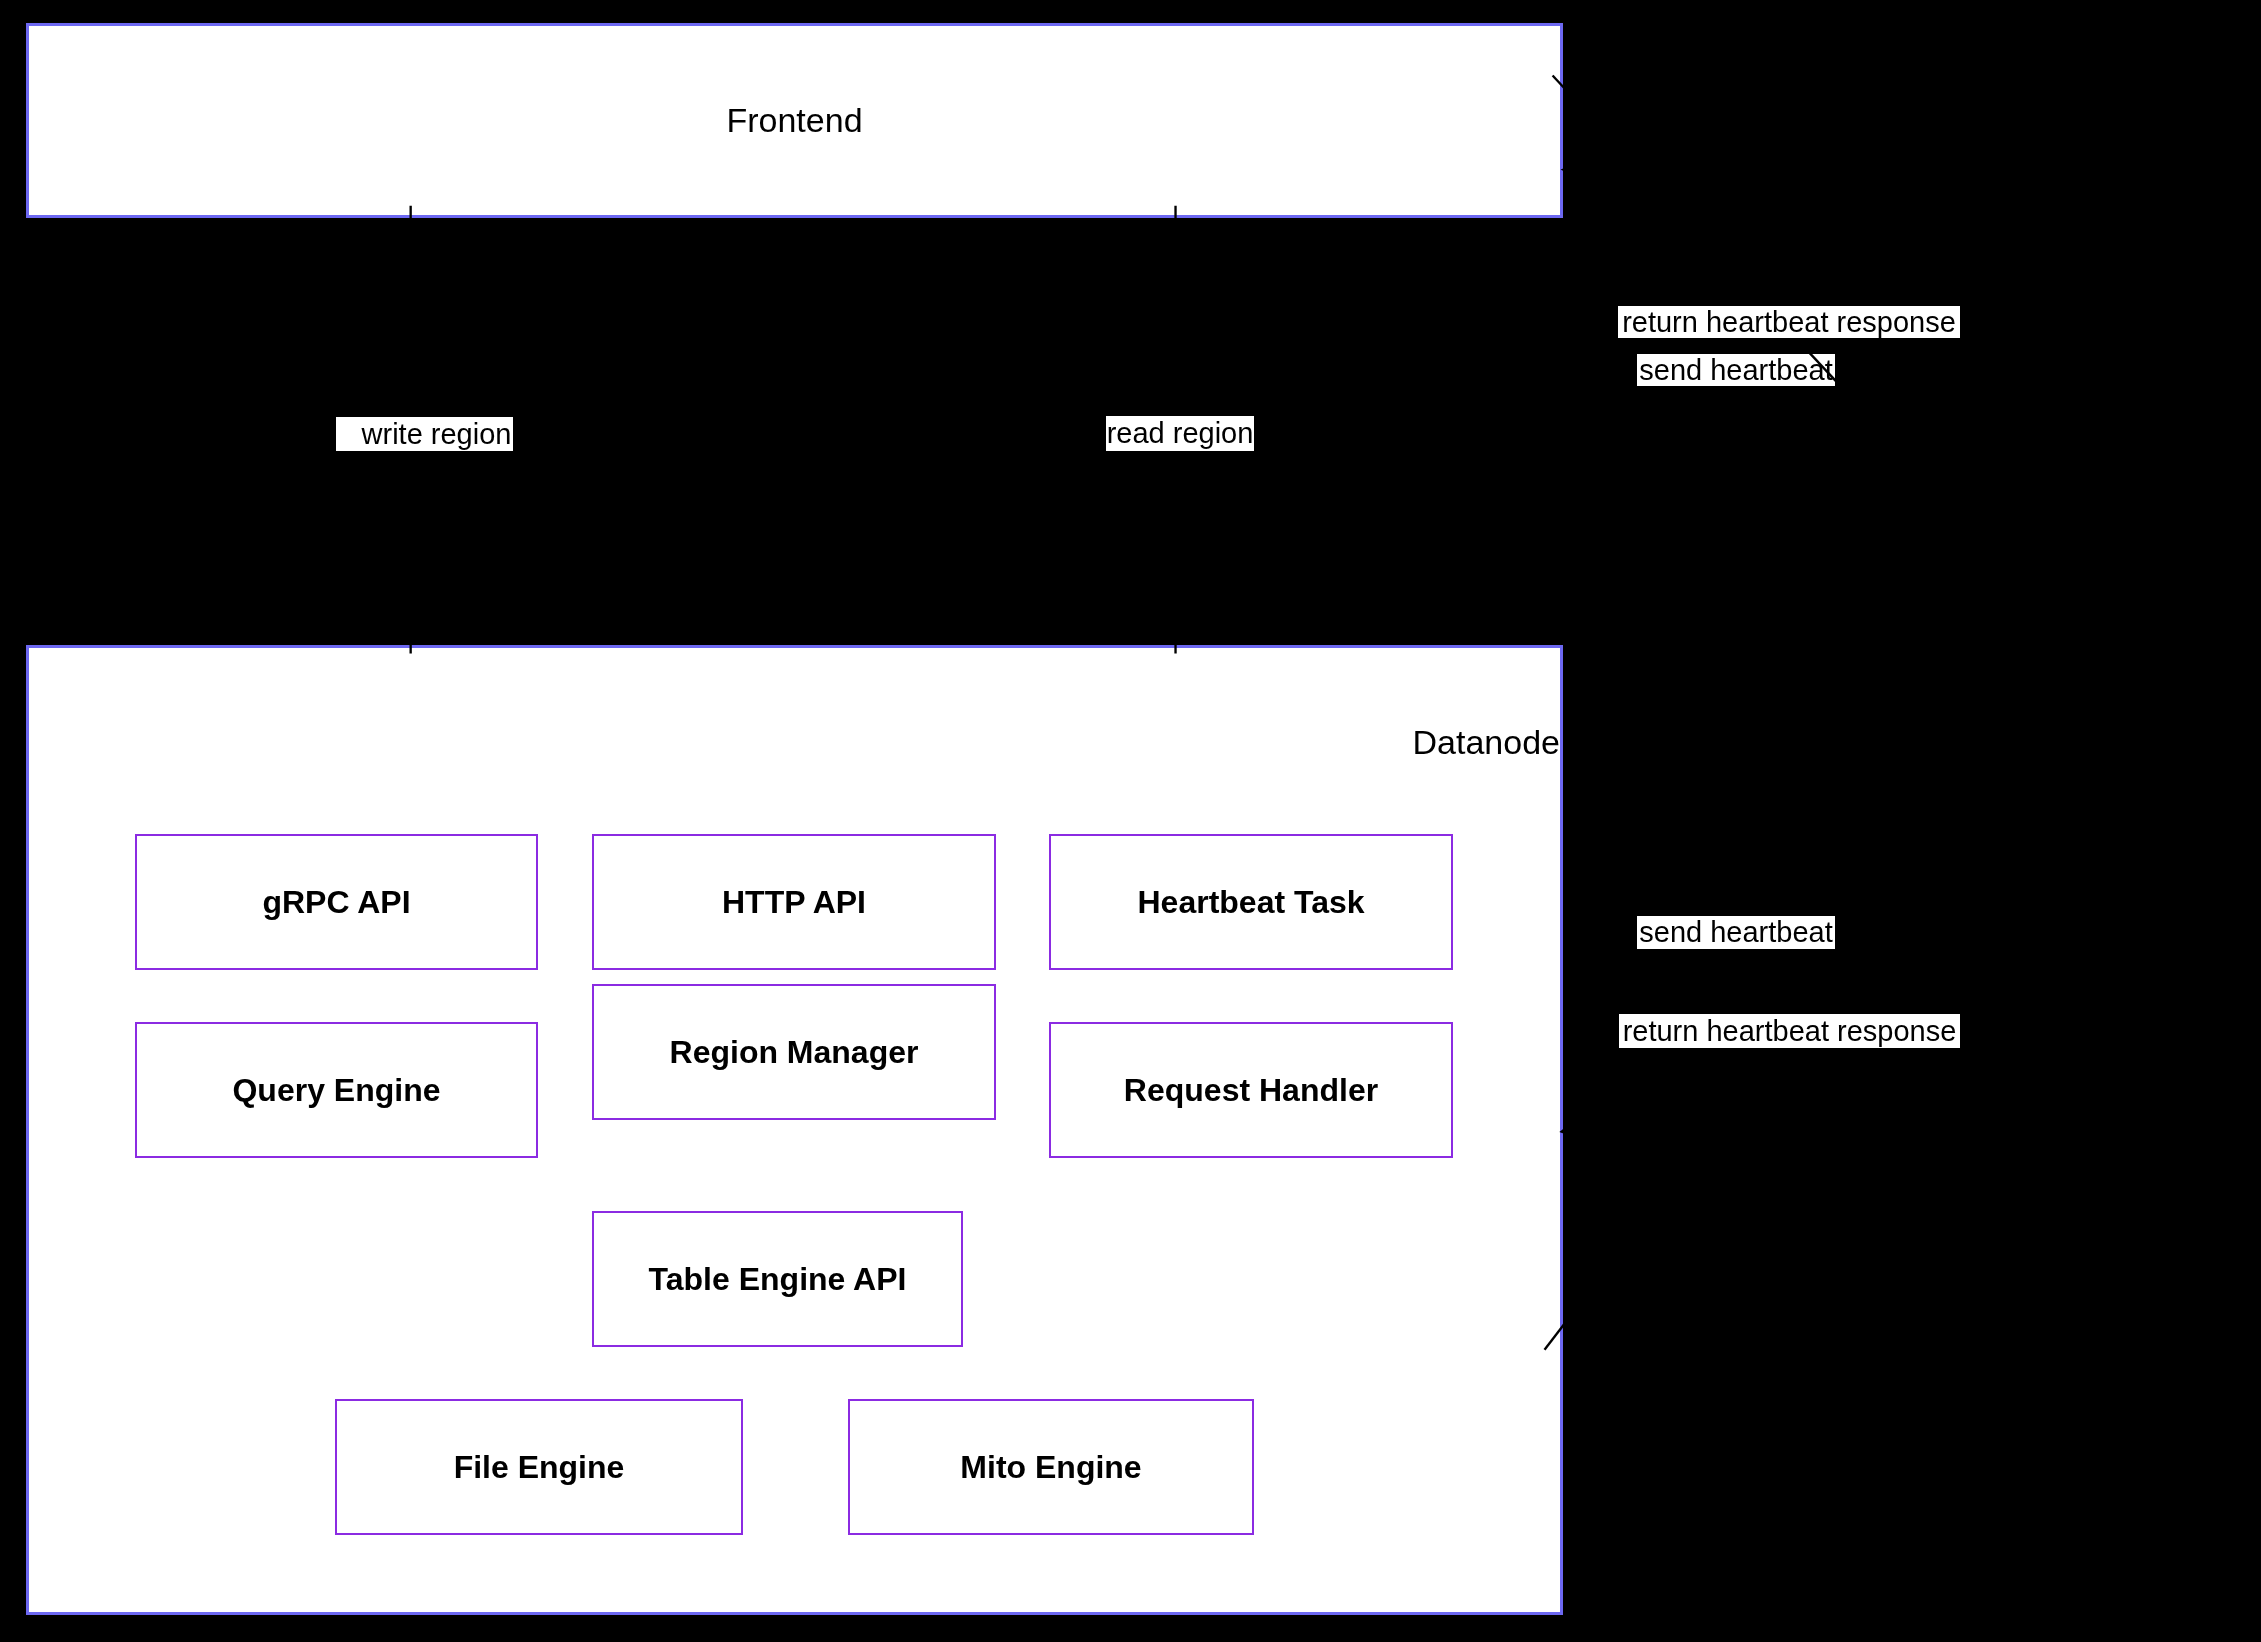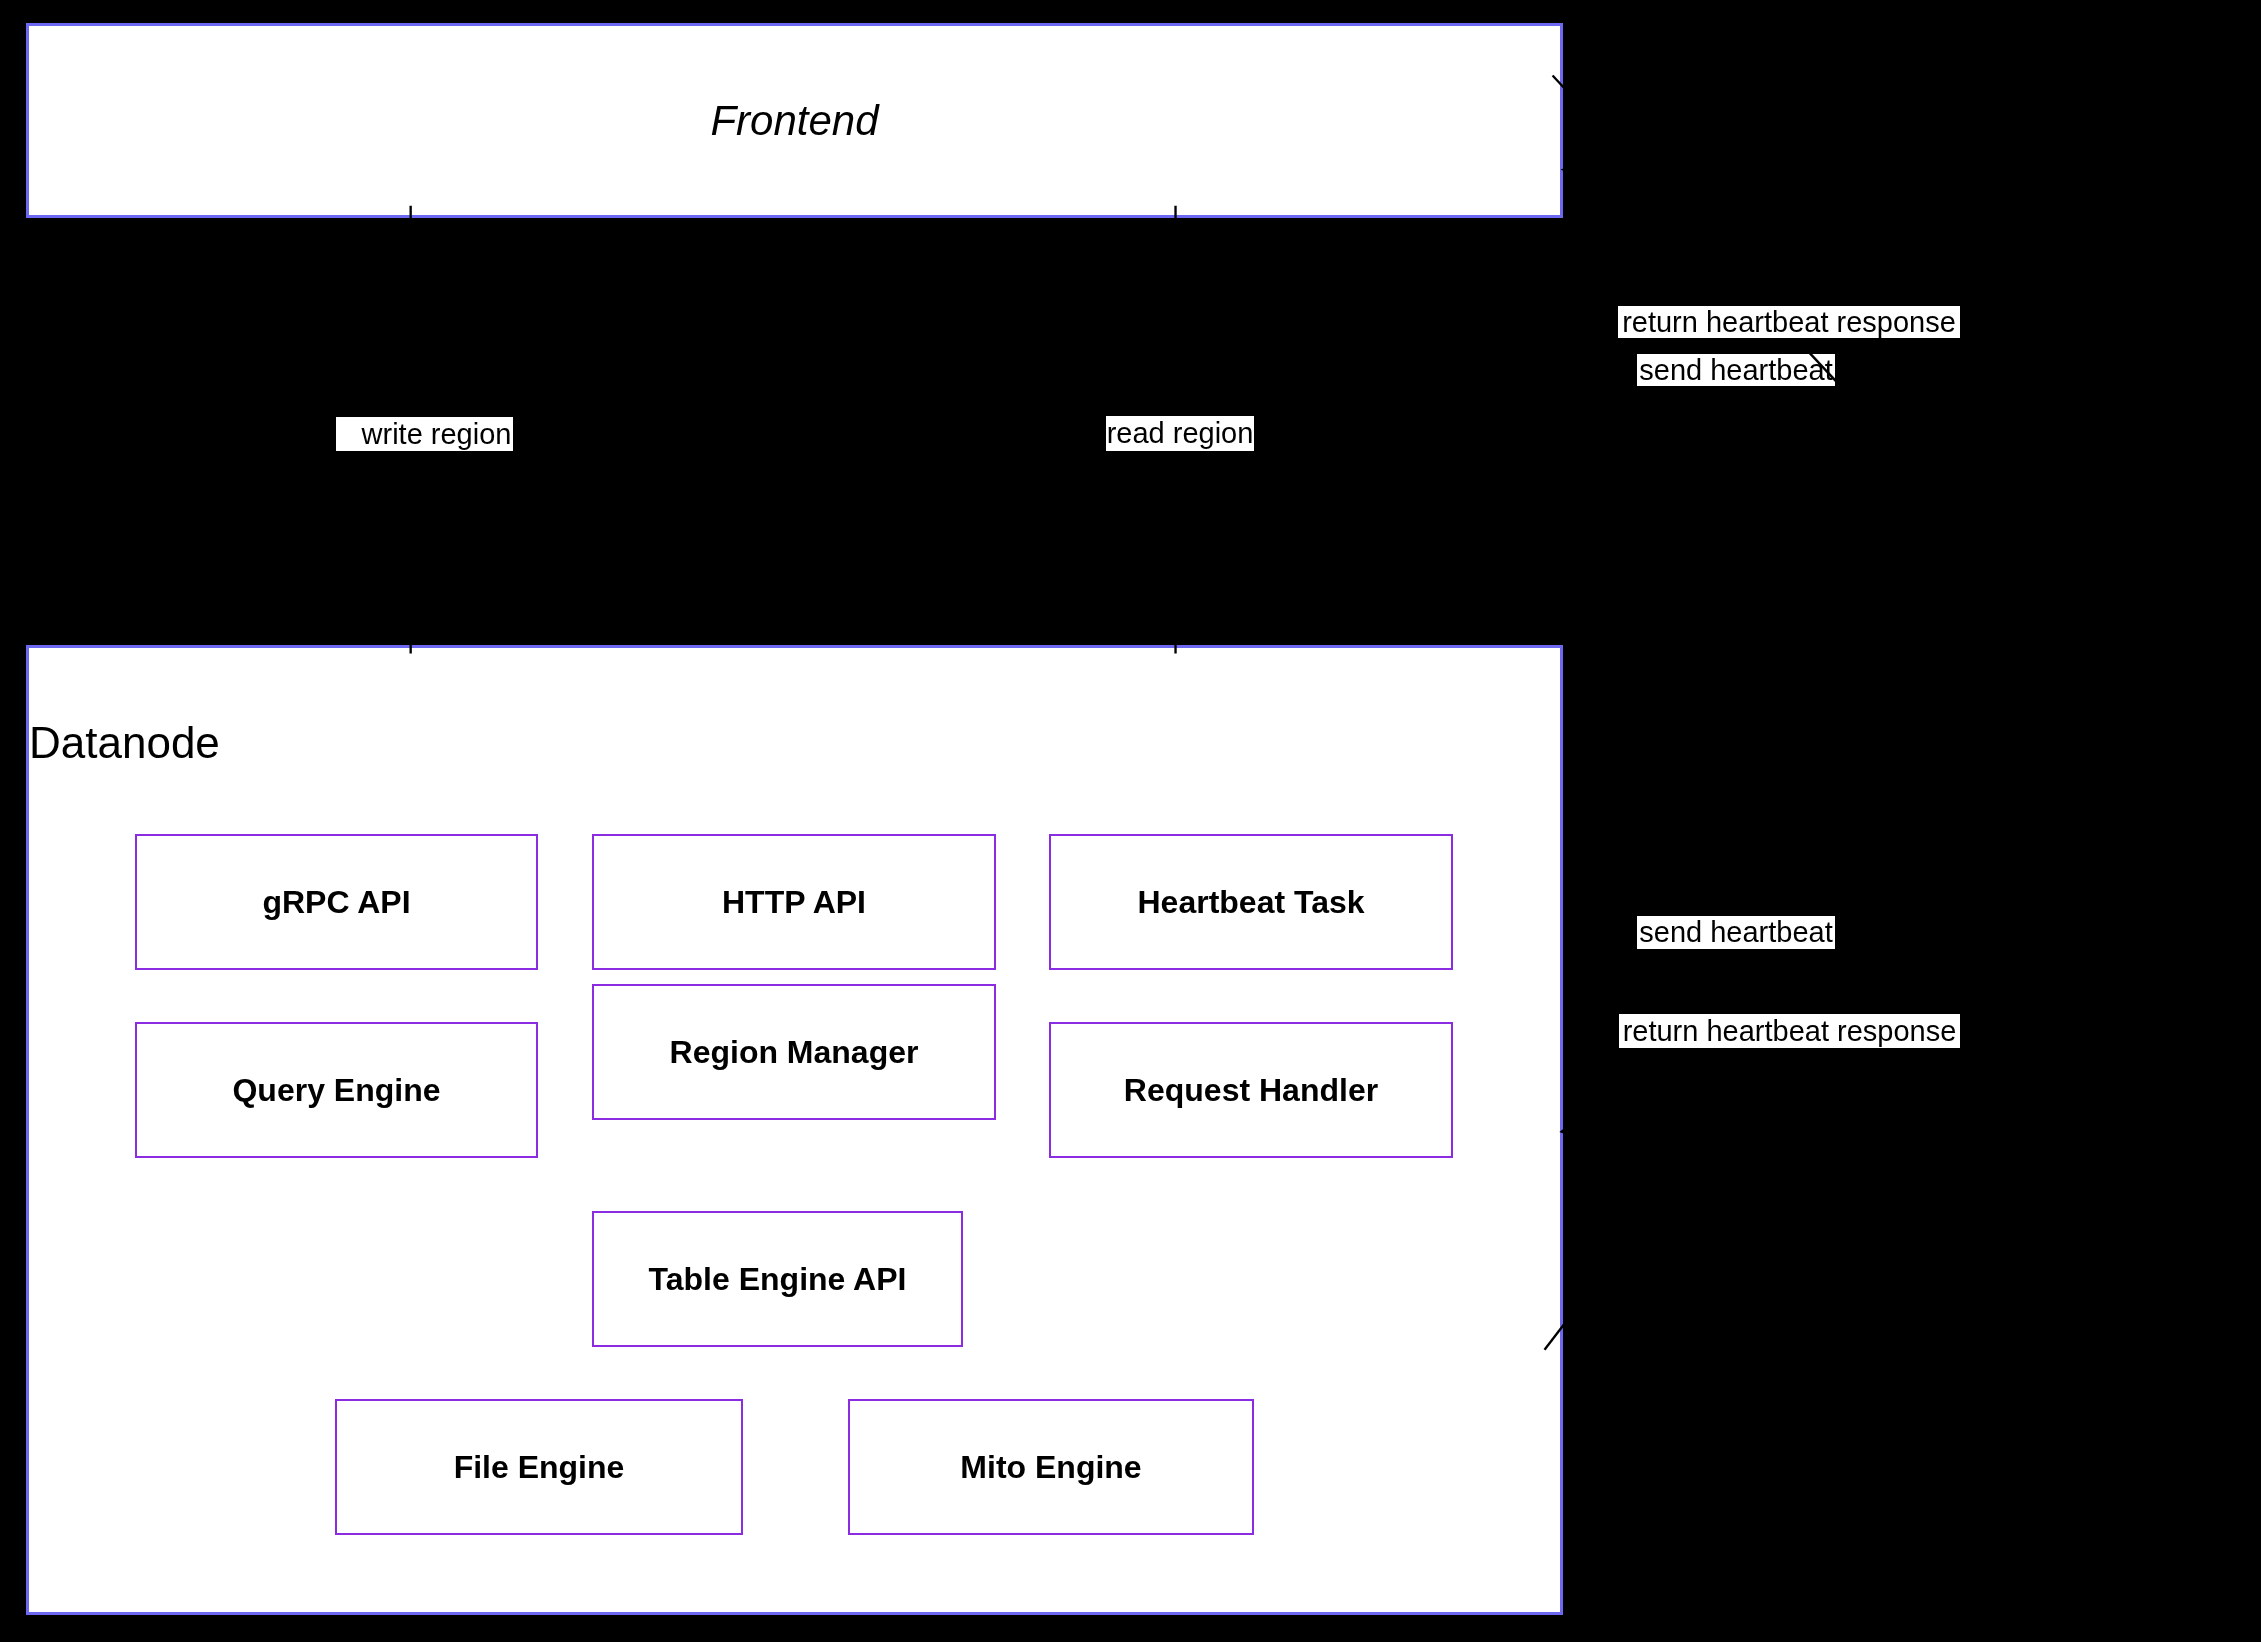--- a/index.html
+++ b/index.html
@@ -16,27 +16,26 @@
   .module-box{
     border:2.7px solid var(--module-border,#8b2be2);
     z-index:2;
     display:flex;align-items:center;justify-content:center;
     font-size:32px;
     font-weight:bold;
   }
   .ctitle-center{
     position:absolute;inset:0;
     display:flex;align-items:center;justify-content:center;
-    font-size:42px;
-    font-style:italic;
+    font-size:34px;
   }
   .ctitle-top{
     position:absolute;left:0;right:0;top:75px;
-    text-align:left;
-    font-size:44px;line-height:39px;
+    text-align:right;
+    font-size:34px;line-height:39px;
   }
   .edge-label{
     position:absolute;z-index:4;
     background:var(--label-bg,#fff);
     display:flex;align-items:center;justify-content:center;
     font-size:29px;white-space:nowrap;
   }
   svg.arrow-layer{position:absolute;left:0;top:0;pointer-events:none;}
   svg.arrow-layer.under{z-index:3;}
   svg.arrow-layer.over{z-index:5;}

